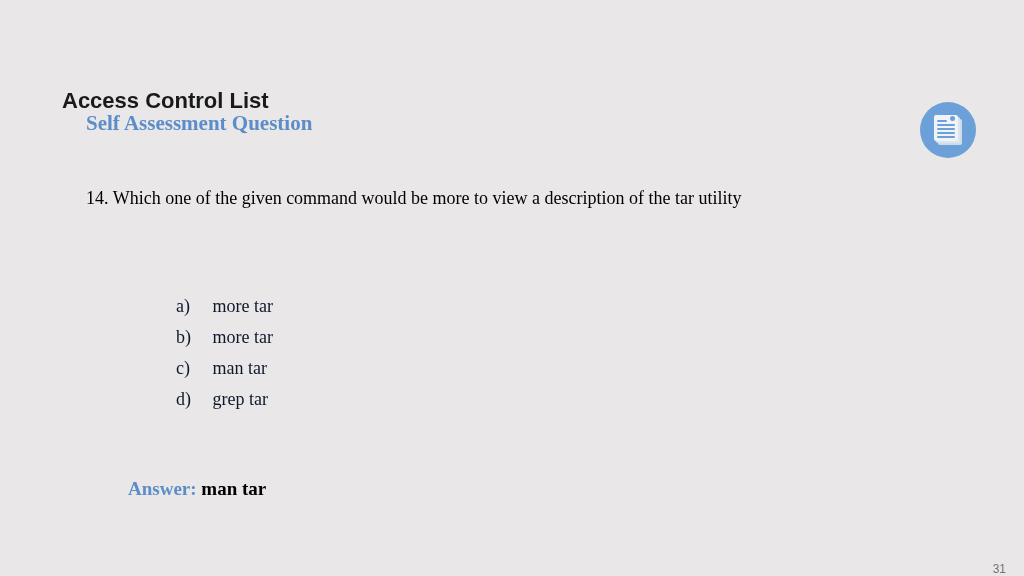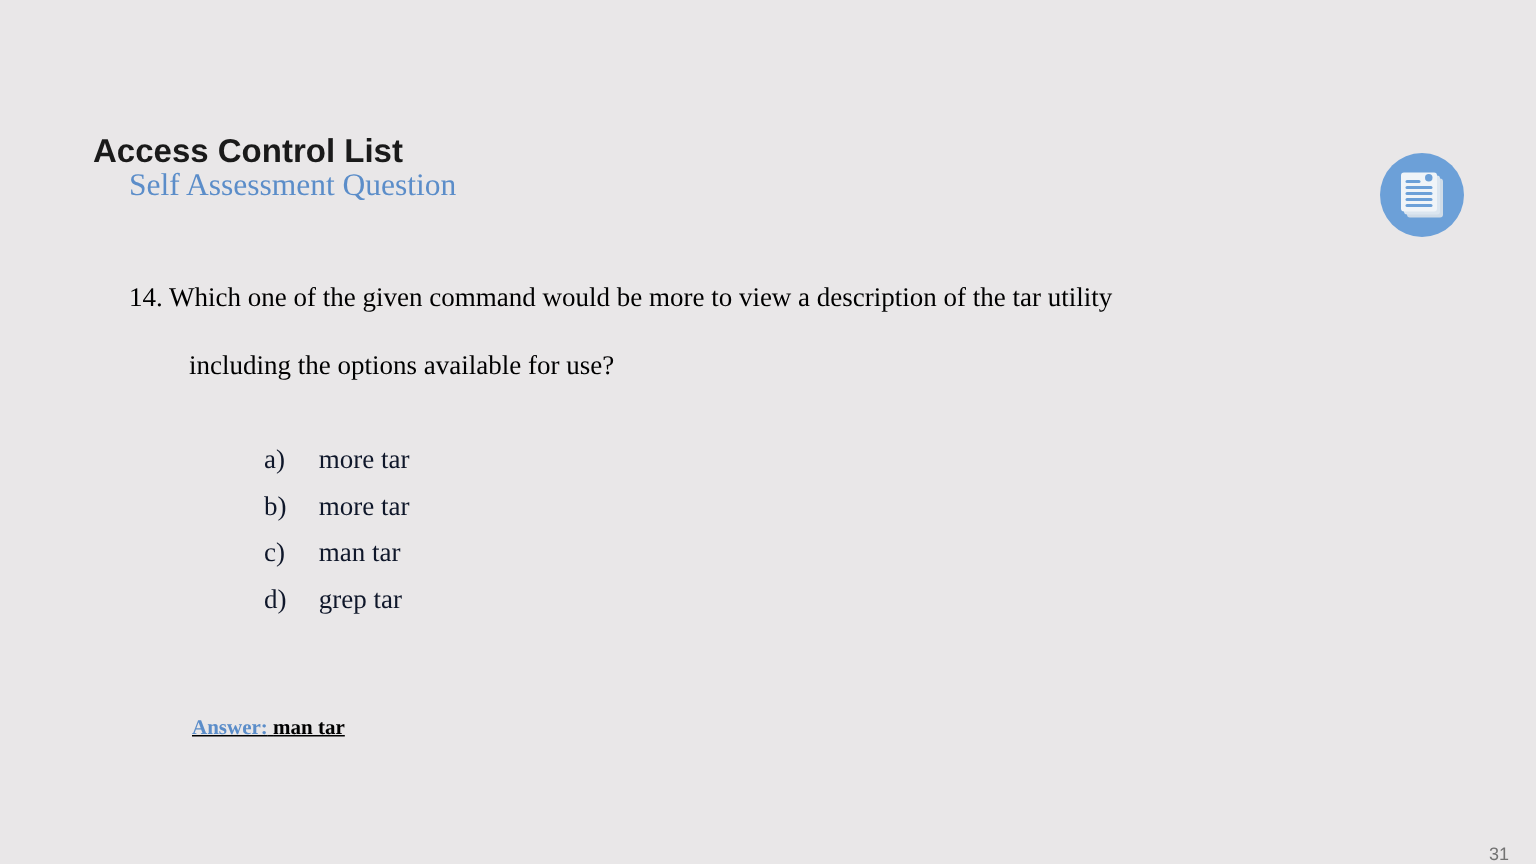--- a/index.html
+++ b/index.html
@@ -21,21 +21,21 @@
       font-weight: bold;
       color: #1a1a1a;
       position: absolute;
       top: 48px;
       left: 62px;
       margin-top: 40px;
     }
     .section-title {
       font-family: Georgia, 'Times New Roman', serif;
       font-size: 21px;
-      font-weight: normal;
+      font-weight: bold;
       color: #5b8dc9;
       position: absolute;
       top: 111px;
       left: 86px;
     }
     .question-block {
       position: absolute;
       top: 185px;
       left: 86px;
       width: 820px;
@@ -64,22 +64,21 @@
       margin-bottom: 10px;
     }
     .option-letter {
       display: inline-block;
       width: 32px;
     }
     .answer-block {
       position: absolute;
       top: 478px;
       left: 128px;
-      font-size: 14px;
-      text-decoration: underline;
+      font-size: 19px;
     }
     .answer-label {
       font-weight: bold;
       color: #5b8dc9;
     }
     .answer-text {
       font-weight: bold;
       color: #000;
     }
     .icon-badge {
@@ -159,21 +158,20 @@
         <div class="doc-line"></div>
         <div class="doc-line"></div>
       </div>
     </div>
   </div>
 </div>
 
 <div class="question-block">
   <span class="question-number">14.</span>
   <span class="question-text">Which one of the given command would be more to view a description of the tar utility</span>
-  <div class="question-cont">including the options available for use?</div>
 </div>
 
 <div class="options">
   <div class="option-item">
     <span class="option-letter">a)</span>
     <span>more tar</span>
   </div>
   <div class="option-item">
     <span class="option-letter">b)</span>
     <span>more tar</span>

